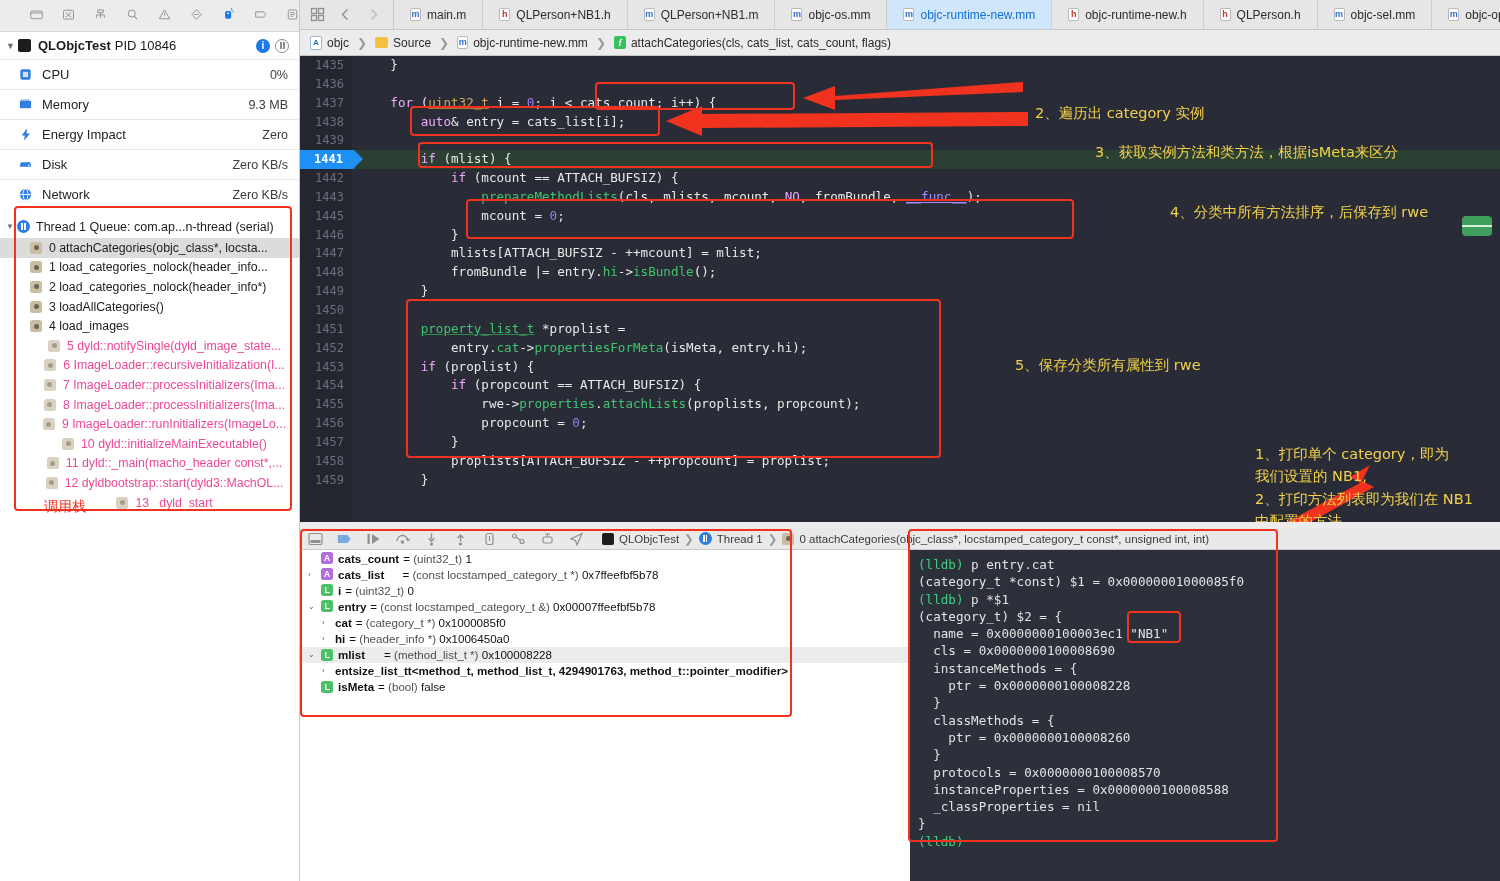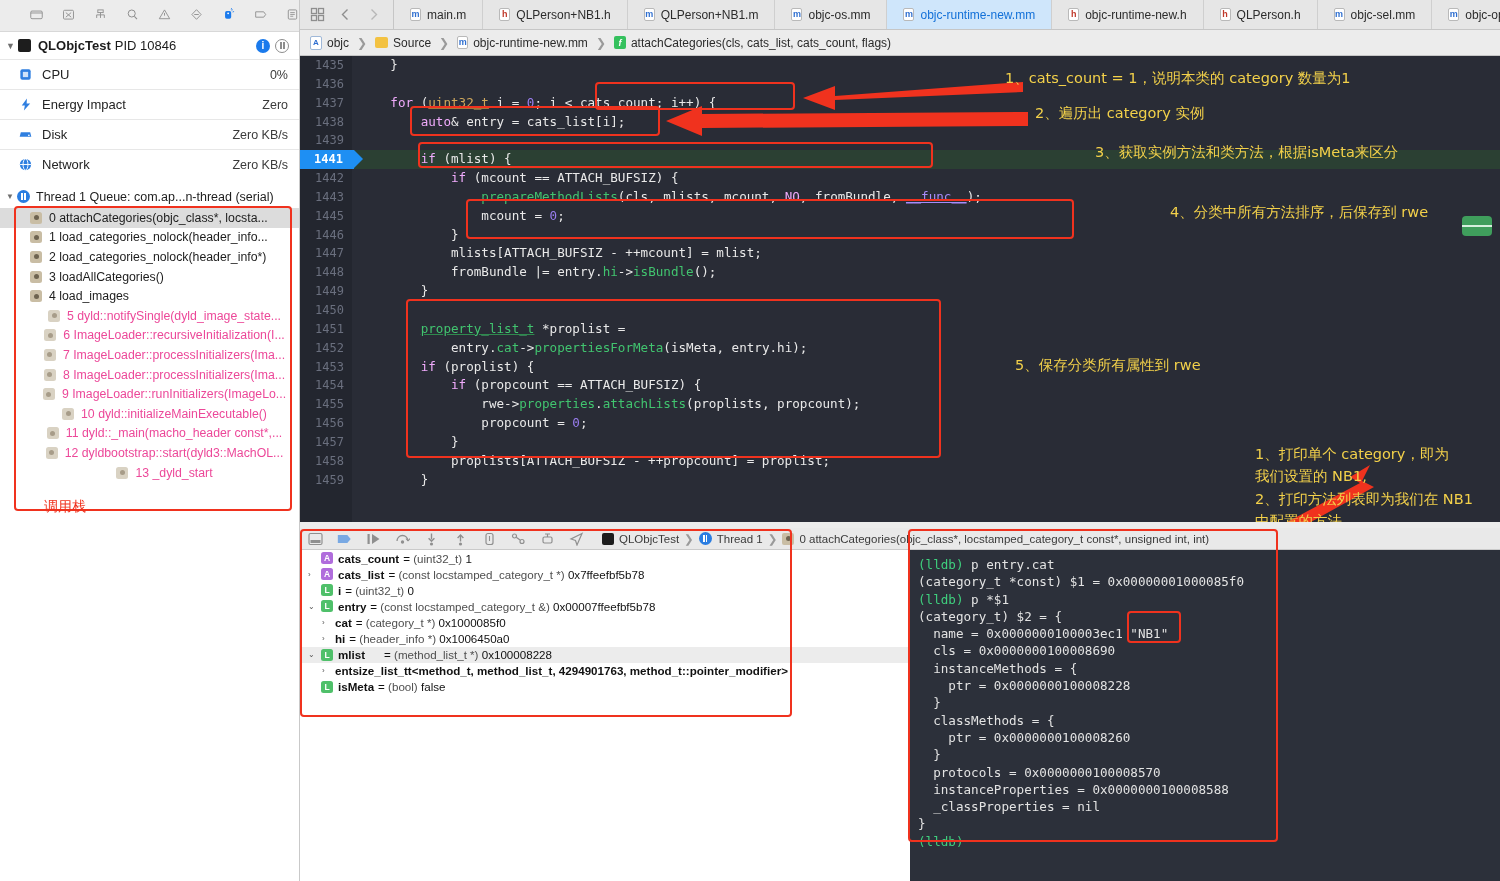--- a/index.html
+++ b/index.html
@@ -268,20 +268,30 @@
 
       <div class="gauge-row">
         <span class="gi">
             <svg viewBox="0 0 16 16" width="15" height="15">
               <rect x="2.5" y="2.5" width="11" height="11" rx="2" fill="#2f7fe0"></rect>
               <rect x="5.2" y="5.2" width="5.6" height="5.6" fill="#cfe3fa"></rect>
             </svg>
           </span>
         <span>CPU</span>
         <span class="gv">0%</span>
+      </div>
+      <div class="gauge-row">
+        <span class="gi">
+            <svg viewBox="0 0 16 16" width="15" height="15">
+              <rect x="2" y="4" width="12" height="8" rx="1" fill="#2f7fe0"></rect>
+              <path d="M4 4V2.4M6.3 4V2.4M8.6 4V2.4M10.9 4V2.4" stroke="#2f7fe0" stroke-width="1.1"></path>
+            </svg>
+          </span>
+        <span>Memory</span>
+        <span class="gv">9.3 MB</span>
       </div>
       <div class="gauge-row">
         <span class="gi">
             <svg viewBox="0 0 16 16" width="15" height="15">
               <path d="M9.5 1.5L4 9h3.3l-1 5.5L13 6.8H9.2z" fill="#2f7fe0"></path>
             </svg>
           </span>
         <span>Energy Impact</span>
         <span class="gv">Zero</span>
       </div>
@@ -531,21 +541,20 @@
     <svg class="arrow" style="left:495px;top:18px;" width="230" height="38" viewBox="0 0 230 38">
       <path d="M228 8 L40 22 L40 12 L8 24 L40 36 L40 26 L228 18 Z" fill="#f0321e"></path>
     </svg>
     <svg class="arrow" style="left:360px;top:48px;" width="370" height="34" viewBox="0 0 370 34">
       <path d="M368 8 L42 10 L42 2 L6 17 L42 32 L42 24 L368 22 Z" fill="#f0321e"></path>
     </svg>
     <svg class="arrow" style="left:830px;top:405px;" width="250" height="140" viewBox="0 0 250 140">
       <path d="M240 4 L232 20 L244 26 L60 128 L36 118 L44 132 L24 138 L28 116 L36 126 L230 22 L220 16 Z" fill="#f0321e"></path>
     </svg>
 
-    <div class="note" style="left:705px;top:11px;">1、cats_count = 1，说明本类的 category 数量为1</div>
     <div class="note" style="left:735px;top:46px;">2、遍历出 category 实例</div>
     <div class="note" style="left:795px;top:85px;">3、获取实例方法和类方法，根据isMeta来区分</div>
     <div class="note" style="left:870px;top:145px;">4、分类中所有方法排序，后保存到 rwe</div>
     <div class="note" style="left:715px;top:298px;">5、保存分类所有属性到 rwe</div>
     <div class="note" style="left:955px;top:387px;">1、打印单个 category，即为
 我们设置的 NB1,
 2、打印方法列表即为我们在 NB1
 中配置的方法</div>
   </div>
 
@@ -614,21 +623,21 @@
       <div class="vrow" style="padding-left: 8px;">
         <span class="vdisc"></span>
         <span class="vtag A">A</span>
         <span class="vname">cats_count</span>
         <span style="margin-left: 4px;">= <span class="vtype">(uint32_t)</span> 1</span>
       </div>
       <div class="vrow" style="padding-left: 8px;">
         <span class="vdisc">›</span>
         <span class="vtag A">A</span>
         <span class="vname">cats_list</span>
-        <span style="margin-left: 4px;">= <span class="vtype">(const locstamped_category_t *)</span> 0x7ffeefbf5b78</span>
+        <span style="margin-left: 18px;">= <span class="vtype">(const locstamped_category_t *)</span> 0x7ffeefbf5b78</span>
       </div>
       <div class="vrow" style="padding-left: 8px;">
         <span class="vdisc"></span>
         <span class="vtag L">L</span>
         <span class="vname">i</span>
         <span style="margin-left: 4px;">= <span class="vtype">(uint32_t)</span> 0</span>
       </div>
       <div class="vrow" style="padding-left: 8px;">
         <span class="vdisc">⌄</span>
         <span class="vtag L">L</span>

